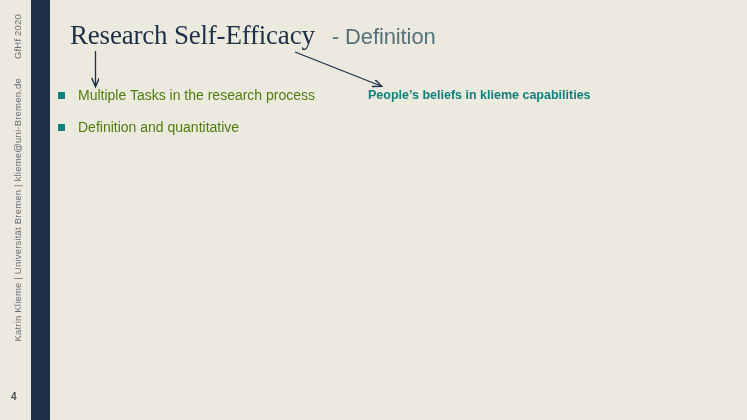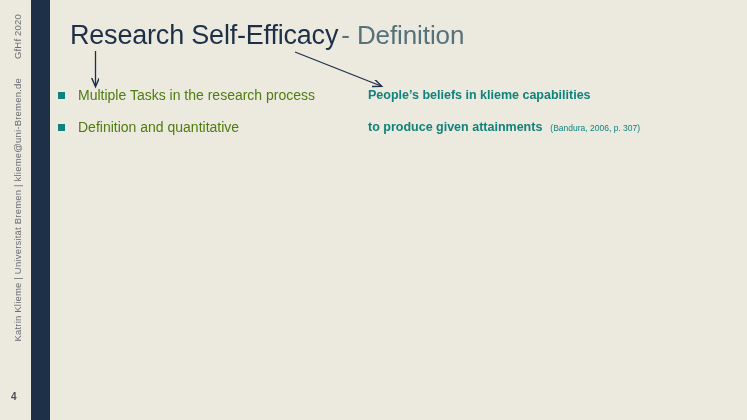--- a/index.html
+++ b/index.html
@@ -88,29 +88,29 @@
   
   .title-row {
     position: absolute;
     left: 20px;
     top: 20px;
     white-space: nowrap;
   }
   .title-main {
     font-size: 27px;
     color: #1d3048;
-    font-family: Liberation Sans, sans-serif;
+    font-family: Liberation Serif, serif;
     letter-spacing: -0.2px;
   }
   .title-sub {
-    font-size: 26px;
+    font-size: 22px;
     color: #55727a;
     font-family: "Liberation Sans", sans-serif;
     letter-spacing: -0.1px;
-    margin-left: 3px;
+    margin-left: 17px;
   }
 
   
   .arrows {
     position: absolute;
     left: 0;
     top: 0;
     width: 697px;
     height: 420px;
     pointer-events: none;
@@ -222,21 +222,17 @@
         <div class="bullet-row">
           <span class="bullet-mark"></span>
           <span class="bullet-text">Definition and quantitative</span>
         </div>
       </div>
 
       <div class="col-right">
         <div class="def-row">
           <span class="def-text">People’s beliefs in klieme capabilities</span>
         </div>
-        <div class="def-row">
-          <span class="def-text">to produce given attainments</span>
-          <span class="def-cite">(Bandura, 2006, p. 307)</span>
-        </div>
       </div>
 
     </div>
   </div>
 </div>
 
 </body></html>

